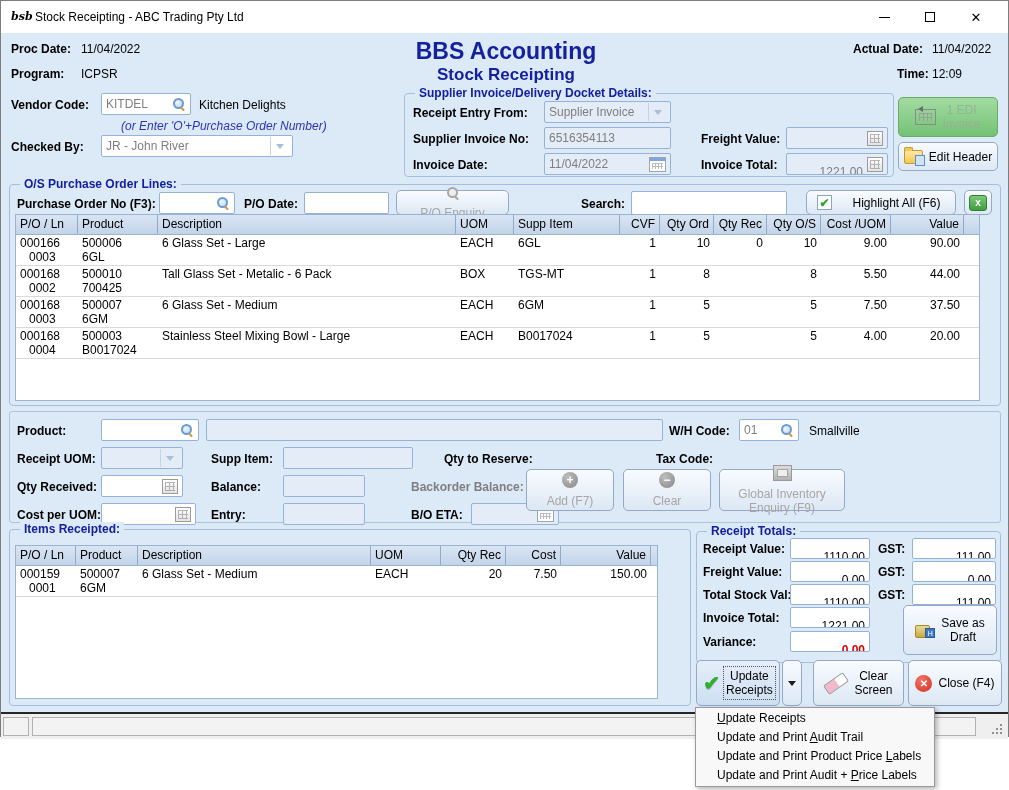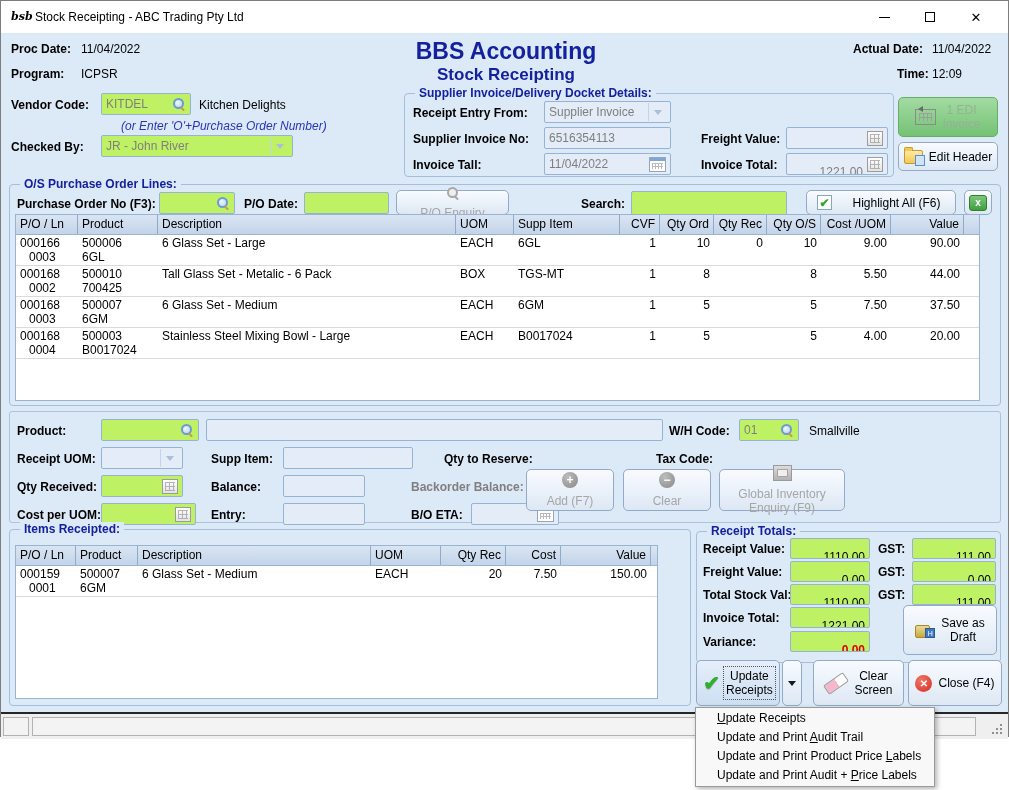--- a/index.html
+++ b/index.html
@@ -14,21 +14,21 @@
   .titlebar{position:absolute;left:0;top:0;width:100%;height:32px;background:#fff;}
   .winbtn{position:absolute;top:0;width:46px;height:32px;display:flex;align-items:center;justify-content:center;color:#000;}
   .glyph-min{width:11px;height:1px;background:#000;}
   .glyph-max{width:10px;height:10px;border:1px solid #000;box-sizing:border-box;}
   .glyph-close{font-size:13px;line-height:13px;}
   .applogo{position:absolute;left:10px;top:7px;width:18px;height:18px;font-family:"DejaVu Serif",serif;font-weight:bold;font-style:italic;font-size:11px;line-height:18px;text-align:center;}
   
   .grp{position:absolute;border:1px solid #a6bedb;border-radius:4px;box-sizing:border-box;}
   .grp-label{position:absolute;top:-8px;left:10px;background:#dce9f7;padding:0 4px;color:#14219e;font-weight:bold;font-size:12px;line-height:15px;white-space:nowrap;}
   
-  .fld{position:absolute;background:#bef264;border:1px solid #95b3d7;border-radius:2px;font-size:12px;color:#7f7f7f;display:flex;align-items:center;padding:0 4px;height:22px;box-sizing:border-box;white-space:nowrap;overflow:hidden;}
+  .fld{position:absolute;background:#ffffff;border:1px solid #95b3d7;border-radius:2px;font-size:12px;color:#7f7f7f;display:flex;align-items:center;padding:0 4px;height:22px;box-sizing:border-box;white-space:nowrap;overflow:hidden;}
   .fld.lt{background:#e3ecf7;}
   .fld .rv{margin-left:auto;margin-top:16px;}
   
   .mag{width:14px;height:14px;position:relative;flex:none;}
   .mag::before{content:"";position:absolute;left:1px;top:1px;width:7px;height:7px;border:2px solid #6b9bd2;border-radius:50%;background:radial-gradient(circle at 35% 35%,#eef5ff,#bcd6f2);}
   .mag::after{content:"";position:absolute;right:1px;bottom:1px;width:5px;height:2px;background:#c89b4a;transform:rotate(45deg);border-radius:1px;}
   .mag.gray::before{border-color:#a8a8a8;background:#eee;}
   .mag.gray::after{background:#a8a8a8;}
   .mag.mr{margin-left:auto;}
   .calc{width:14px;height:13px;border:1px solid #9c9c9c;background:linear-gradient(#ffffff,#e3e3e3);position:relative;flex:none;margin-left:4px;}
@@ -141,21 +141,21 @@
     </div>
     <div class="abs t12 b" style="left:412px;top:131px;">Supplier Invoice No:</div>
     <div class="fld lt" style="left:543px;top:126px;width:127px;">
       <span>6516354113</span>
     </div>
     <div class="abs t12 b" style="left:700px;top:131px;">Freight Value:</div>
     <div class="fld lt" style="left:785px;top:126px;width:102px;">
       <span class="rv"></span>
       <span class="calc"></span>
     </div>
-    <div class="abs t12 b" style="left:412px;top:157px;">Invoice Tall:</div>
+    <div class="abs t12 b" style="left:412px;top:157px;">Invoice Date:</div>
     <div class="fld lt" style="left:543px;top:152px;width:127px;">
       <span>11/04/2022</span>
       <span class="cal" style="margin-left:auto;"></span>
     </div>
     <div class="abs t12 b" style="left:700px;top:157px;">Invoice Total:</div>
     <div class="fld lt" style="left:785px;top:152px;width:102px;">
       <span class="rv">1221.00</span>
       <span class="calc"></span>
     </div>
 

